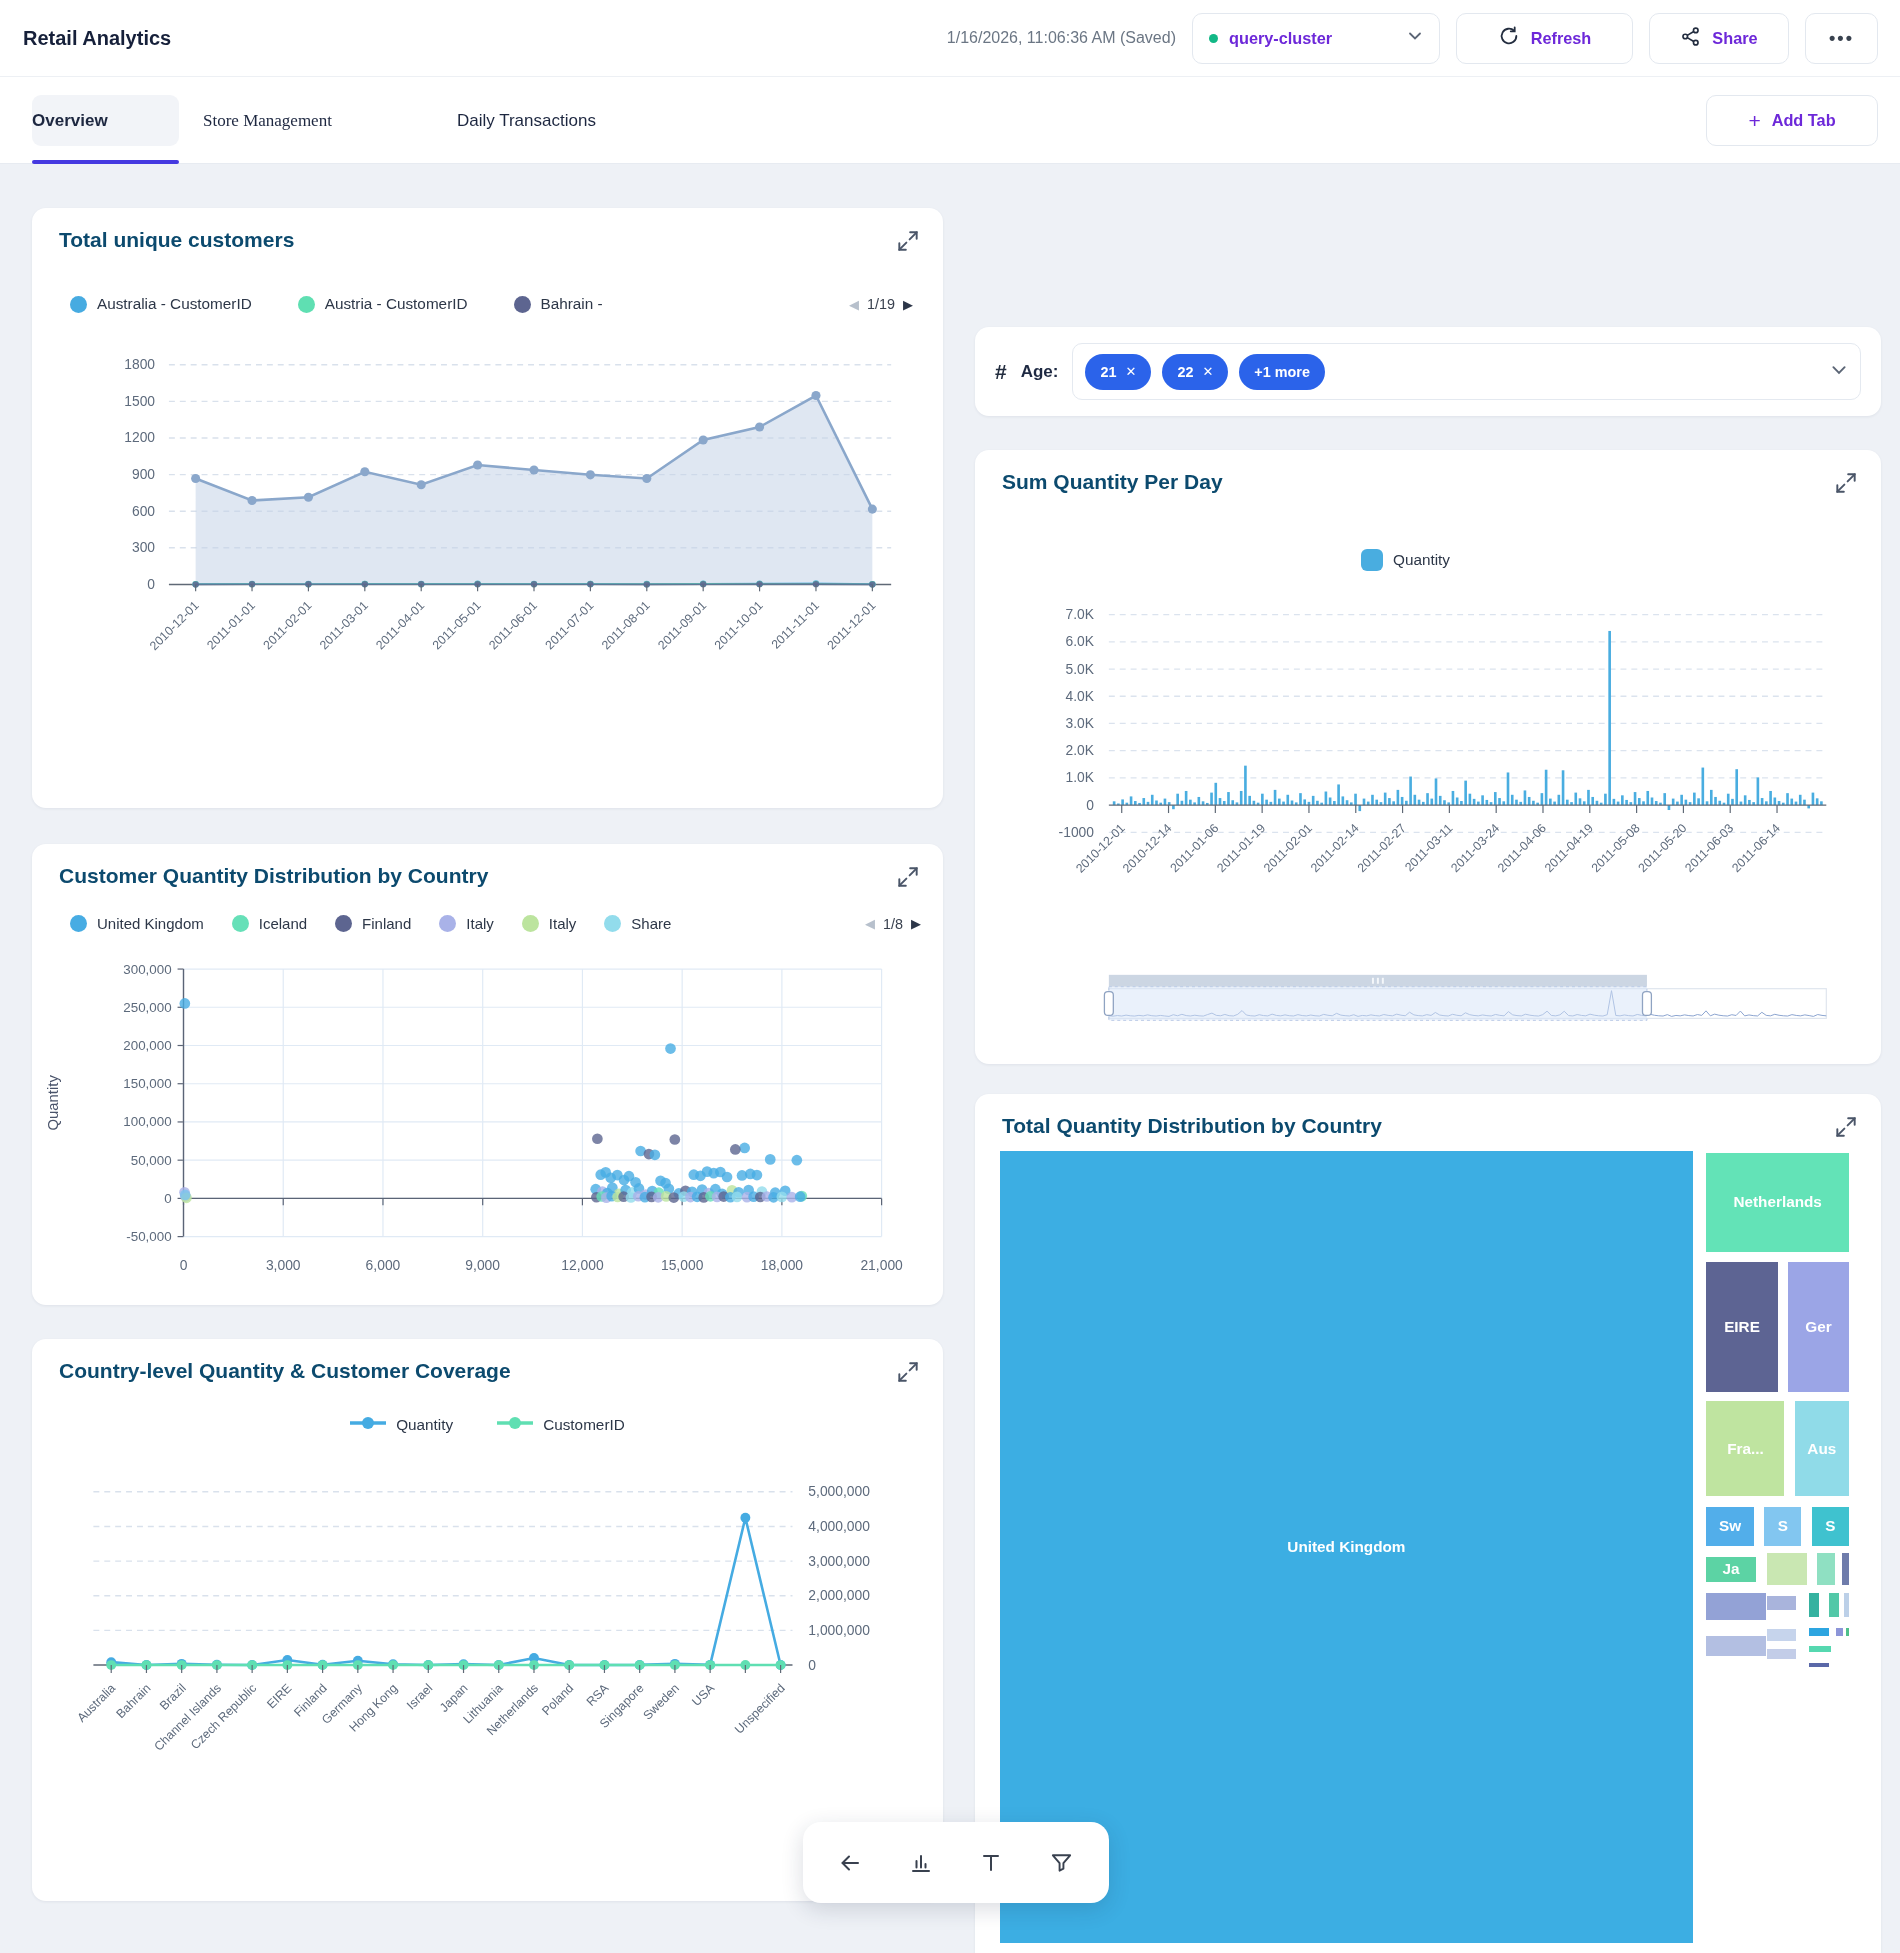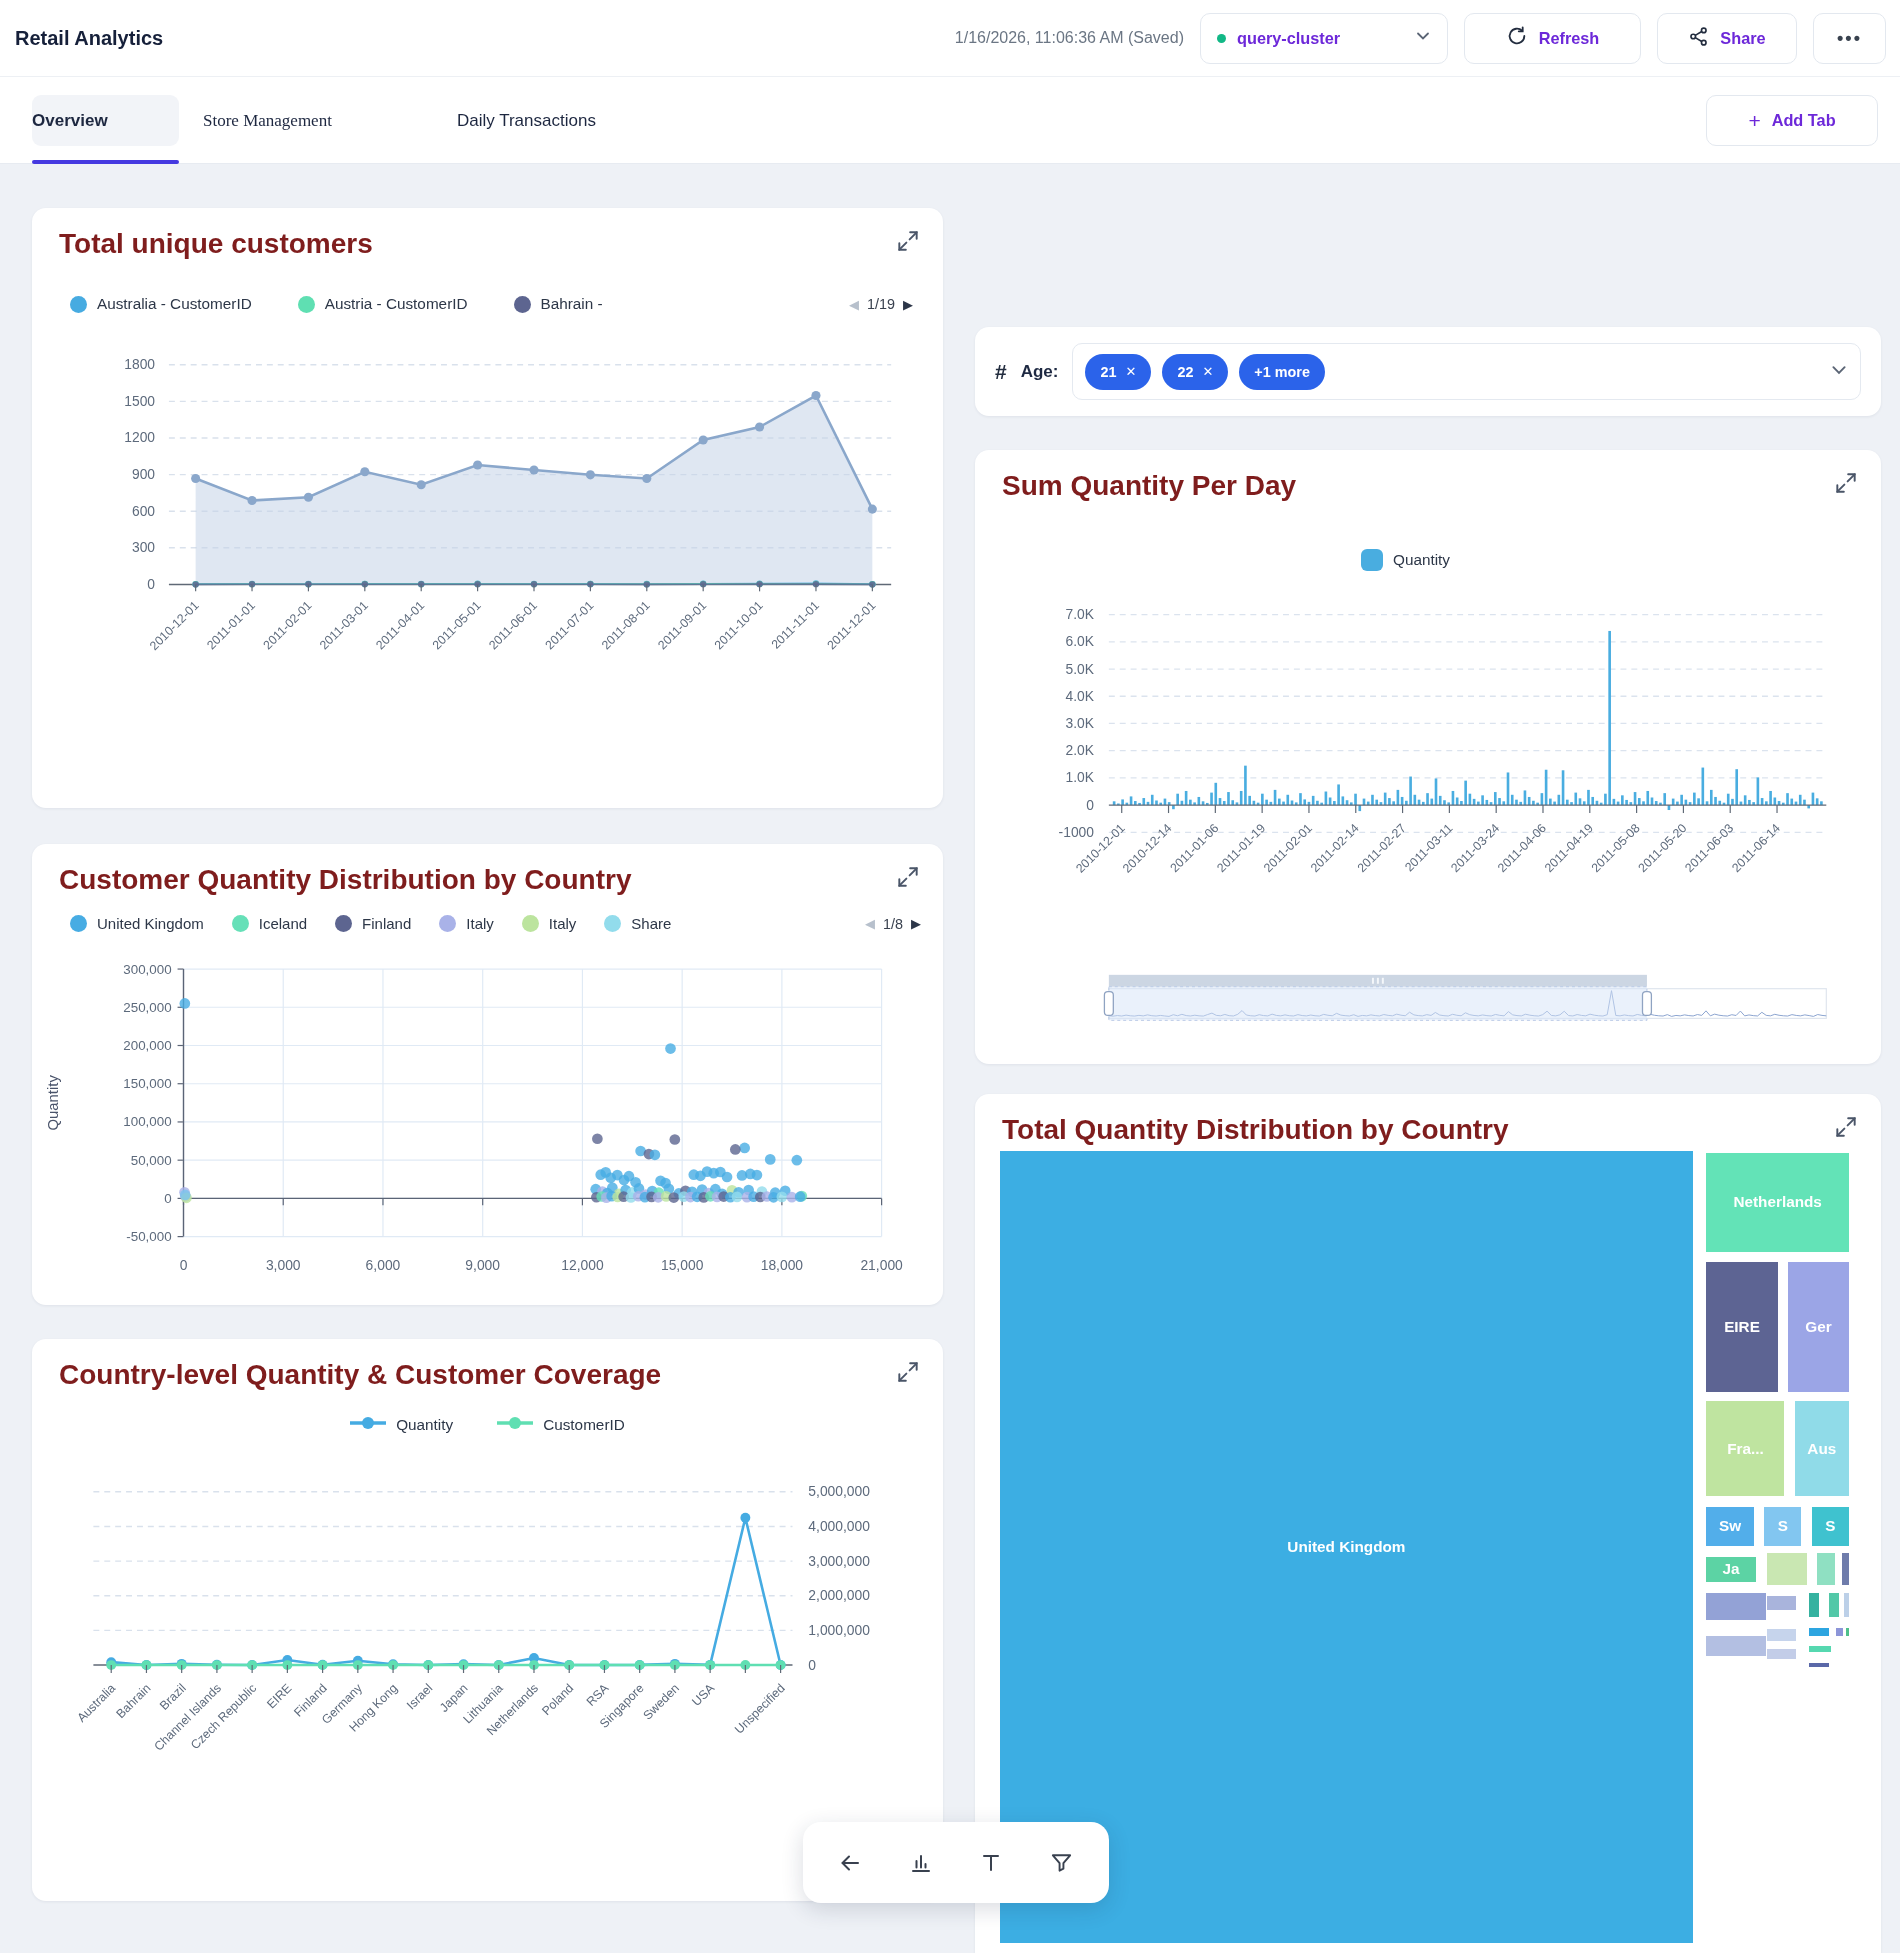--- a/index.html
+++ b/index.html
@@ -1,20 +1,20 @@
 <!DOCTYPE html>
 <html><head>
 <meta charset="utf-8">
 <style>
   html,body{margin:0;padding:0;background:#e9edf3;}
   #page{position:relative;width:1901px;height:1953px;background:#eef1f6;overflow:hidden;
         font-family:"Liberation Sans",sans-serif;color:#1b2437;}
   
   .hdr{position:absolute;left:0;top:0;width:1901px;height:77px;background:#fff;
-       display:flex;align-items:center;padding:0 15px;box-sizing:border-box;gap:16px;
+       display:flex;align-items:center;padding:0 23px;box-sizing:border-box;gap:16px;
        border-bottom:1px solid #edf0f4;}
   .hdr-title{font-size:20px;font-weight:700;color:#16203a;}
   .hdr-spacer{flex:1;}
   .hdr-ts{font-size:16px;color:#6b7684;}
   .btn{display:flex;align-items:center;justify-content:center;gap:11px;height:51px;
        background:#fff;border:1px solid #e3e8ef;border-radius:10px;font-size:16.3px;
        font-weight:600;color:#6d28d9;box-sizing:border-box;cursor:pointer;}
   .btn svg{flex:0 0 auto;}
   .cluster{width:248px;justify-content:flex-start;padding:0 16px;font-weight:700;}
   .dot{width:9px;height:9px;border-radius:50%;background:#12b886;flex:0 0 auto;}
@@ -23,21 +23,21 @@
   
   .tabbar{position:absolute;left:0;top:77px;width:1901px;height:87px;background:#fff;
           border-bottom:1px solid #e7ebf1;box-sizing:border-box;}
   .tab{position:absolute;top:18px;height:51px;display:flex;align-items:center;
        font-size:17px;color:#1d2740;cursor:pointer;border-radius:9px;}
   .tab.active{background:#f2f4f8;font-weight:700;}
   .tab-underline{position:absolute;left:32px;top:83px;width:147px;height:4px;background:#4539e0;border-radius:2px;}
   .addtab{position:absolute;right:23px;top:18px;width:172px;}
   
   .card{position:absolute;background:#fff;border-radius:14px;box-shadow:0 1px 3px rgba(25,39,70,.07);}
-  .card-title{position:absolute;left:27px;top:20px;font-size:28px;font-weight:700;color:#7f1d1d;}
+  .card-title{position:absolute;left:27px;top:20px;font-size:21px;font-weight:700;color:#0c4a6e;}
   .expand{position:absolute;right:22px;top:20px;width:26px;height:26px;cursor:pointer;}
   .legend-row{position:absolute;display:flex;align-items:center;font-size:15.3px;color:#2d3748;}
   .legend-item{display:flex;align-items:center;gap:10px;cursor:pointer;white-space:nowrap;}
   .legend-dot{width:17px;height:17px;border-radius:50%;flex:0 0 auto;}
   .legend-sq{width:22px;height:22px;border-radius:6px;flex:0 0 auto;}
   .pager{display:flex;align-items:center;gap:8px;font-size:14.4px;color:#39414f;margin-left:auto;}
   .pg-prev{color:#b7c0cc;font-size:13px;cursor:pointer;}
   .pg-next{color:#2c3648;font-size:13px;cursor:pointer;}
   
   .filter-card{display:flex;align-items:center;padding:0 20px;box-sizing:border-box;gap:14px;}

